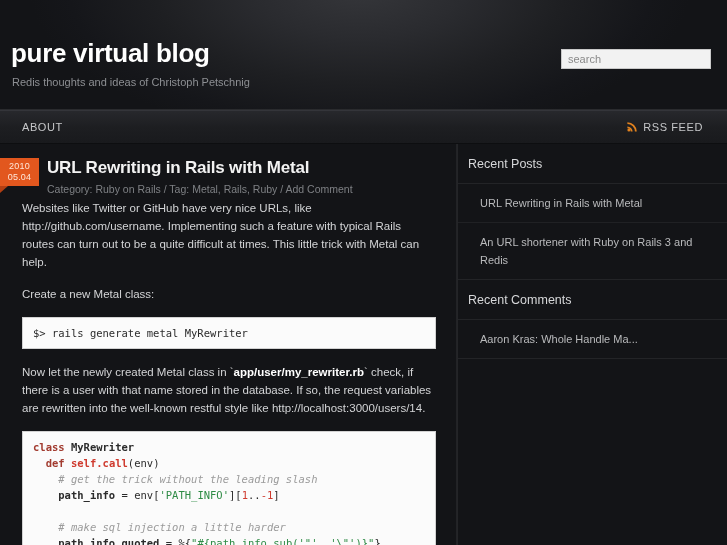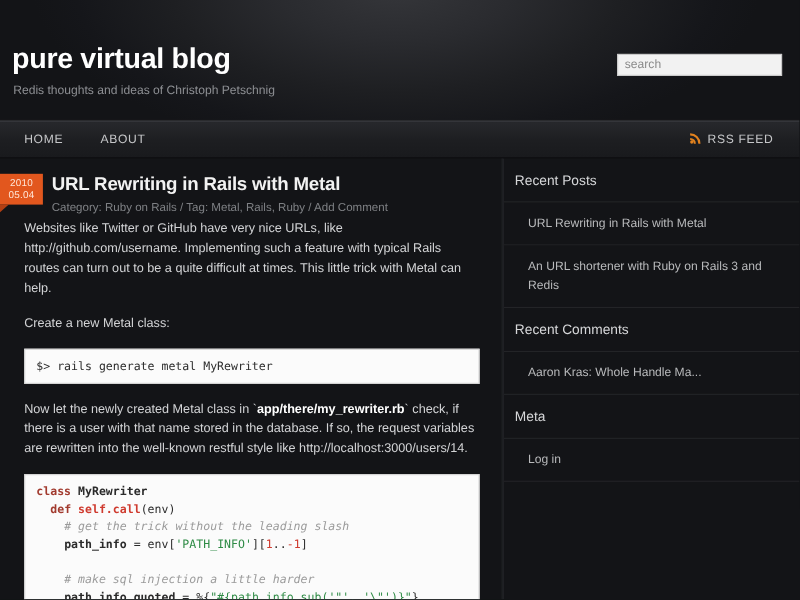--- a/index.html
+++ b/index.html
@@ -239,21 +239,20 @@
       <span class="search-icon">
         <svg width="11" height="11" viewBox="0 0 11 11">
           <circle cx="4.4" cy="4.4" r="3.3" fill="none" stroke="#5a5a5a" stroke-width="1.3"></circle>
           <line x1="6.9" y1="6.9" x2="10" y2="10" stroke="#5a5a5a" stroke-width="1.4"></line>
         </svg>
       </span>
     </div>
   </div>
 
   <div id="nav">
-    <a class="nav-link">HOME</a>
     <a class="nav-link">ABOUT</a>
     <div id="nav-rss">
       <span>
         <svg width="11" height="11" viewBox="0 0 11 11">
           <circle cx="1.9" cy="9.1" r="1.5" fill="#e2821e"></circle>
           <path d="M0.4 5.4 A5.2 5.2 0 0 1 5.6 10.6 L3.7 10.6 A3.3 3.3 0 0 0 0.4 7.3 Z" fill="#e2821e"></path>
           <path d="M0.4 1.2 A9.4 9.4 0 0 1 9.8 10.6 L7.9 10.6 A7.5 7.5 0 0 0 0.4 3.1 Z" fill="#e2821e"></path>
         </svg>
       </span>
       <span class="rss-label">RSS FEED</span>
@@ -274,21 +273,21 @@
       </div>
 
       <div class="post-body">
 
         <p class="para">Websites like Twitter or GitHub have very nice URLs, like http://github.com/username. Implementing such a feature with typical Rails routes can turn out to be a quite difficult at times. This little trick with Metal can help.</p>
 
         <p class="para">Create a new Metal class:</p>
 
         <pre class="codeblock">$&gt; rails generate metal MyRewriter</pre>
 
-        <p class="para"><span>Now let the newly created Metal class in `</span><b>app/there/my_rewriter.rb</b><span>` check, if there is a user with that name stored in the database. If so, the request variables are rewritten into the well-known restful style like http://localhost:3000/users/14.</span></p>
+        <p class="para"><span>Now let the newly created Metal class in `</span><b>app/user/my_rewriter.rb</b><span>` check, if there is a user with that name stored in the database. If so, the request variables are rewritten into the well-known restful style like http://localhost:3000/users/14.</span></p>
 
         <pre class="codeblock"><span class="k">class</span><span class="id"> MyRewriter</span>
   <span class="k">def</span> <span class="fn">self.call</span><span class="pl">(env)</span>
     <span class="cm"># get the trick without the leading slash</span>
     <span class="id">path_info</span><span class="pl"> = env[</span><span class="st">'PATH_INFO'</span><span class="pl">][</span><span class="nu">1</span><span class="pl">..</span><span class="nu">-1</span><span class="pl">]</span>
 
     <span class="cm"># make sql injection a little harder</span>
     <span class="id">path_info_quoted</span><span class="pl"> = %{</span><span class="st">"#{path_info.sub('"', '\"')}"</span><span class="pl">}</span>
 
     
@@ -303,20 +302,16 @@
         <div class="widget-title">Recent Posts</div>
         <div class="widget-item">URL Rewriting in Rails with Metal</div>
         <div class="widget-item">An URL shortener with Ruby on Rails 3 and Redis</div>
       </div>
 
       <div class="widget">
         <div class="widget-title">Recent Comments</div>
         <div class="widget-item">Aaron Kras: Whole Handle Ma...</div>
       </div>
 
-      <div class="widget">
-        <div class="widget-title">Meta</div>
-        <div class="widget-item">Log in</div>
-      </div>
 
     </div>
   </div>
 </div>
 
 </body></html>

